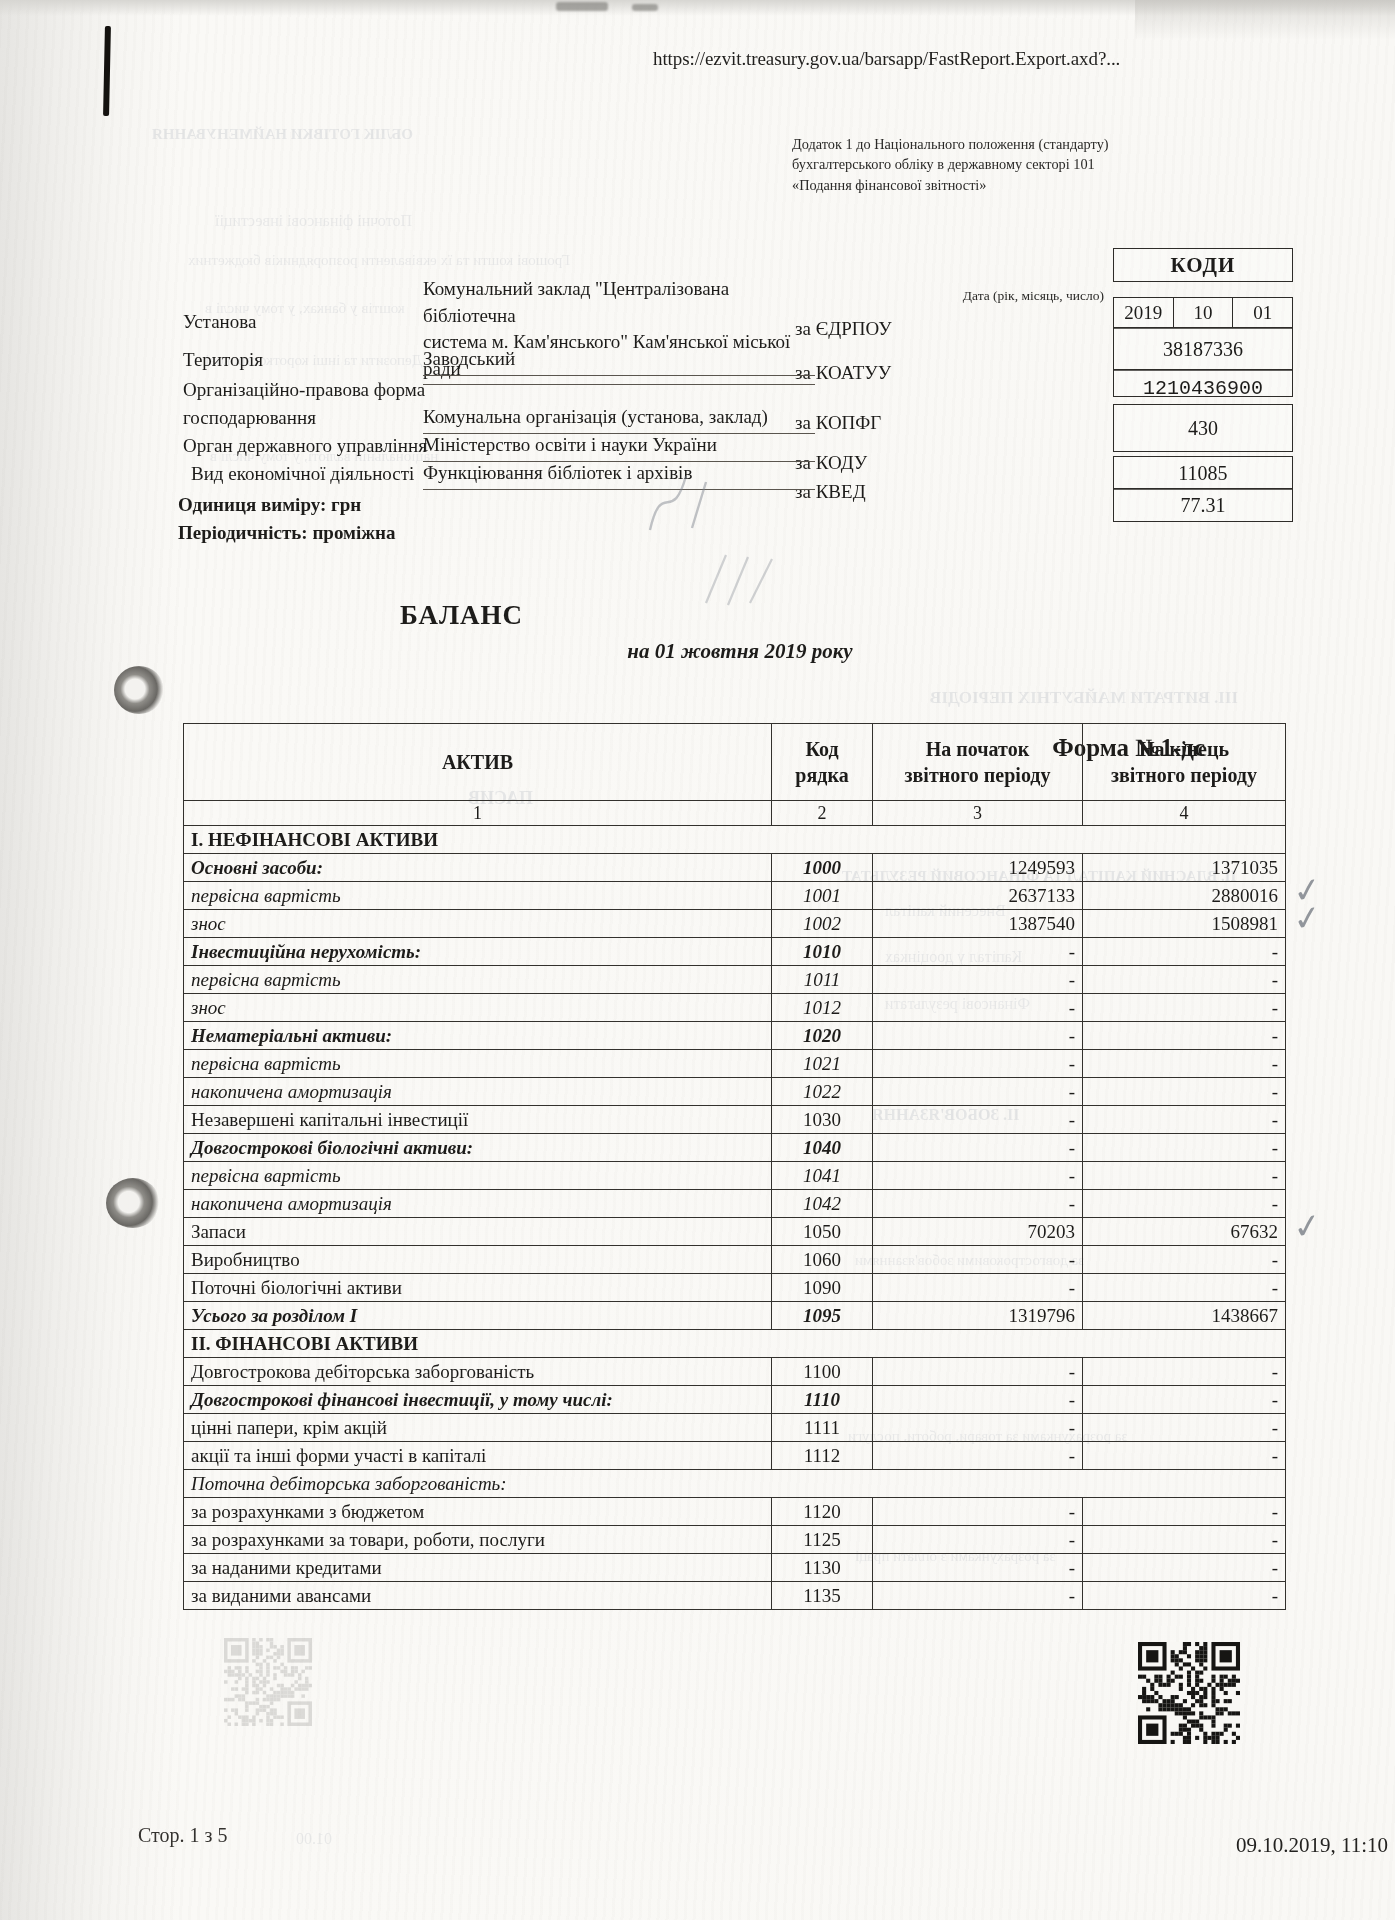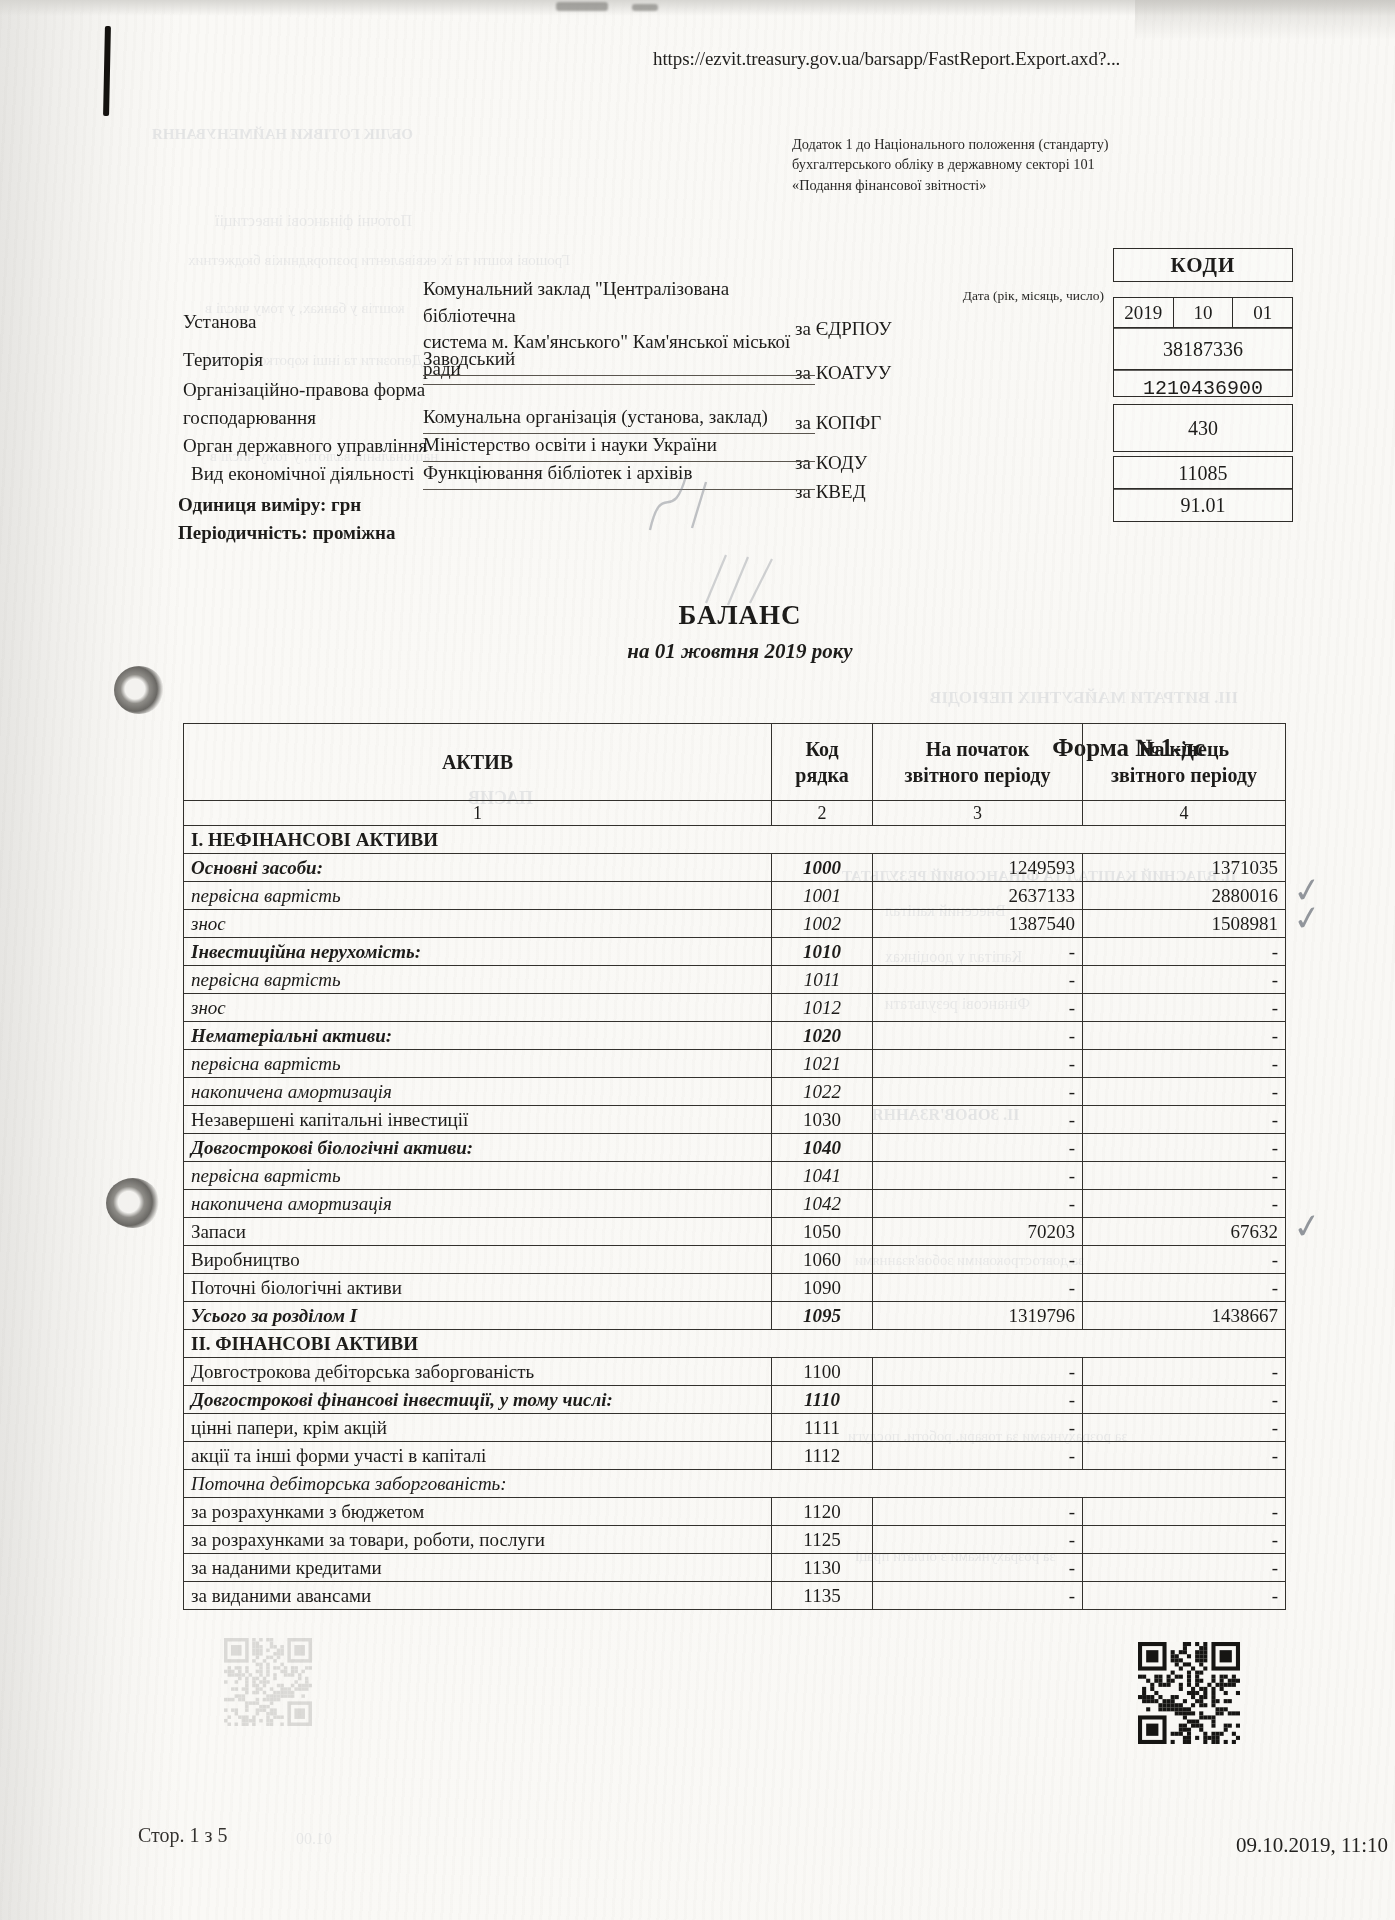--- a/index.html
+++ b/index.html
@@ -34,21 +34,21 @@
   .c-cell:last-child{border-right:none;}
   .c-val{font-size:20px;}
   .h44{height:44px;line-height:42px;} .h40{height:28px;line-height:38px;font-family:Liberation Mono, monospace;}
   .h48{height:48px;line-height:46px;} .h34{height:34px;line-height:32px;}
   .c-gap8{height:8px;} .c-gap6{height:6px;}
   .za-label{position:absolute;left:795px;font-size:19px;color:#1d1c1a;}
   .info-label{position:absolute;left:183px;font-size:19px;white-space:pre-line;line-height:1.45;}
   .info-value{position:absolute;left:423px;width:392px;font-size:19px;line-height:1.4;white-space:pre-line;
     border-bottom:1.4px solid #5a554e;padding-bottom:2px;}
   .plain-line{position:absolute;left:178px;font-size:19px;font-weight:bold;}
-  .doc-title{position:absolute;left:400px;top:600px;width:680px;text-align:center;font-size:27px;font-weight:bold;letter-spacing:1px;}
+  .doc-title{position:absolute;left:400px;top:600px;width:680px;font-size:27px;font-weight:bold;letter-spacing:1px;}
   .doc-subtitle{position:absolute;left:400px;top:639px;width:680px;text-align:center;font-size:21px;font-weight:bold;font-style:italic;}
   .form-label{position:absolute;left:1040px;top:698px;width:165px;text-align:right;font-size:25px;font-weight:bold;margin-top:36px;}
   .tbl-wrap{position:absolute;left:183px;top:723px;width:1102px;}
   table.balance{border-collapse:collapse;table-layout:fixed;width:1102px;}
   table.balance th, table.balance td{border:1.7px solid #33312d;padding:0 7px;box-sizing:border-box;}
   table.balance thead th{font-weight:bold;text-align:center;white-space:pre-line;font-size:20px;height:77px;line-height:1.3;}
   table.balance .nums td{height:25px;text-align:center;font-size:18px;padding:0;}
   table.balance tbody td{height:28px;font-size:19px;line-height:1.05;vertical-align:middle;}
   td.lbl{text-align:left;}
   td.code{text-align:center;}
@@ -110,21 +110,21 @@
       <span class="c-cell">2019</span>
       <span class="c-cell">10</span>
       <span class="c-cell">01</span>
     </div>
     <div class="c-row c-val h44">38187336</div>
     <div class="c-row c-val h40">1210436900</div>
     <div class="c-gap8"></div>
     <div class="c-row c-val h48">430</div>
     <div class="c-gap6"></div>
     <div class="c-row c-val h34">11085</div>
-    <div class="c-row c-val h34">91.01</div>
+    <div class="c-row c-val h34">77.31</div>
   </div>
 
   <div class="za-label" style="top:318px;">за ЄДРПОУ</div>
   <div class="za-label" style="top:362px;">за КОАТУУ</div>
   <div class="za-label" style="top:412px;">за КОПФГ</div>
   <div class="za-label" style="top:452px;">за КОДУ</div>
   <div class="za-label" style="top:481px;">за КВЕД</div>
 
   <div class="info-label" style="top:308px;">Установа</div>
   <div class="info-value" style="top:276px;">Комунальний заклад "Централізована бібліотечна

